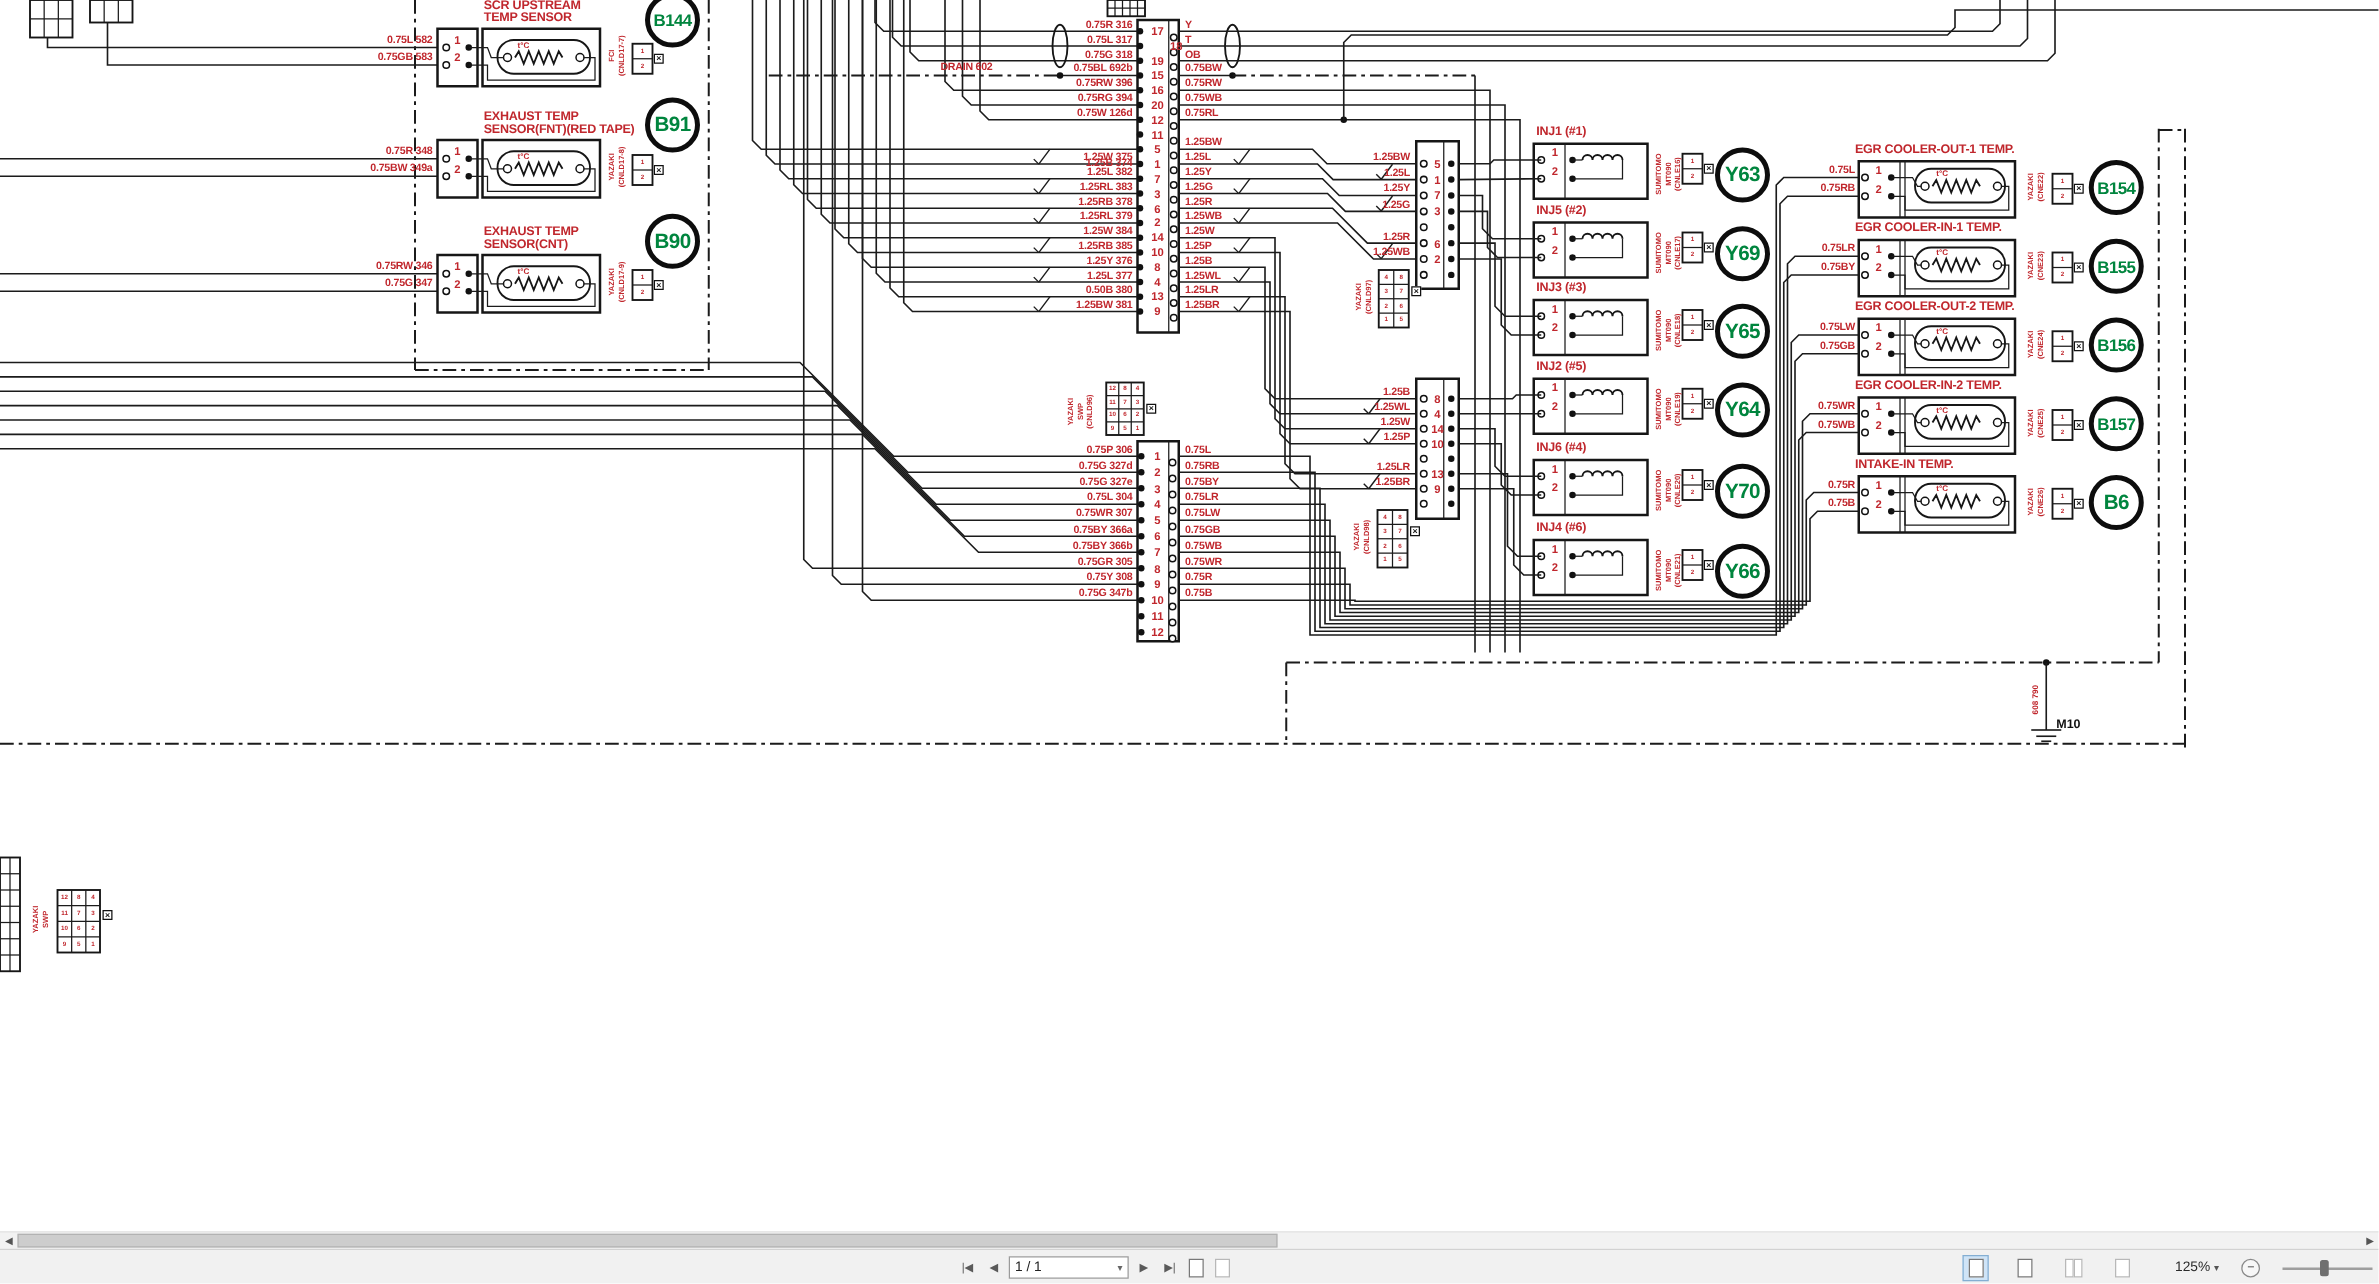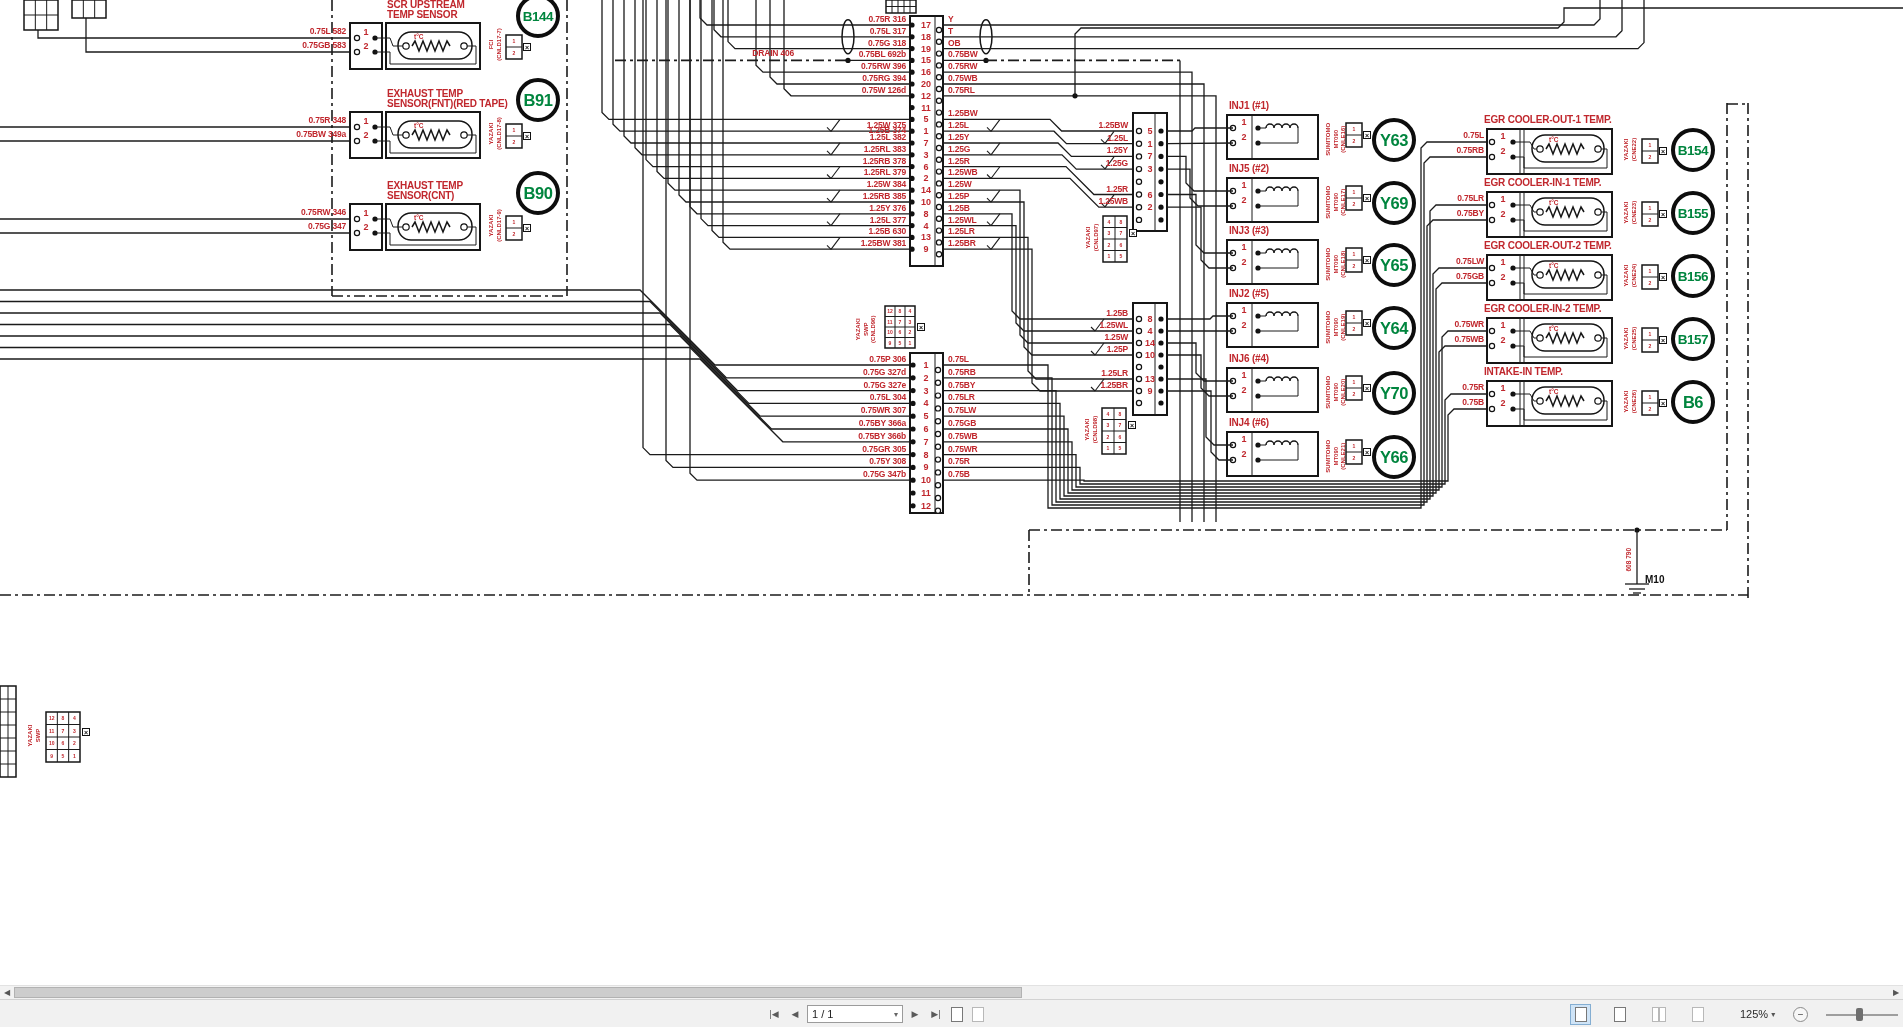--- a/index.html
+++ b/index.html
@@ -561,21 +561,21 @@
       <div class="lbl ra" style="left: 186px; top: 222px; width: 160px;">0.75G 347</div>
       <div class="rot" style="left: 465px; top: 218px; width: 60px;">YAZAKI
 (CNLD17-9)</div>
       <div class="tinyn" style="left: 508px; top: 219px; width: 12px;">1</div>
       <div class="tinyn" style="left: 508px; top: 231px; width: 12px;">2</div>
       <div class="xb" style="left: 523px; top: 224px;">×</div>
       <div class="idc" style="left: 516px; top: 171px; font-size: 16.5px;">B90</div>
       <div class="pin" style="left: 915px; top: 20px; width: 22px;">17</div>
       <div class="lbl ra" style="left: 746px; top: 15px; width: 160px;">0.75R 316</div>
       <div class="lbl" style="left: 948px; top: 15px;">Y</div>
-      <div class="pin" style="left: 915px; top: 31.8px; width: 22px;">18</div>
+      <div class="pin" style="left: 915px; top: 31.8px; width: 22px; padding-left: 15px;">18</div>
       <div class="lbl ra" style="left: 746px; top: 26.8px; width: 160px;">0.75L 317</div>
       <div class="lbl" style="left: 948px; top: 26.8px;">T</div>
       <div class="pin" style="left: 915px; top: 43.6px; width: 22px;">19</div>
       <div class="lbl ra" style="left: 746px; top: 38.6px; width: 160px;">0.75G 318</div>
       <div class="lbl" style="left: 948px; top: 38.6px;">OB</div>
       <div class="pin" style="left: 915px; top: 55.4px; width: 22px;">15</div>
       <div class="lbl ra" style="left: 746px; top: 50.4px; width: 160px;">0.75BL 692b</div>
       <div class="lbl" style="left: 948px; top: 50.4px;">0.75BW</div>
       <div class="pin" style="left: 915px; top: 67.2px; width: 22px;">16</div>
       <div class="lbl ra" style="left: 746px; top: 62.2px; width: 160px;">0.75RW 396</div>
@@ -611,26 +611,26 @@
       <div class="pin" style="left: 915px; top: 197px; width: 22px;">10</div>
       <div class="lbl ra" style="left: 746px; top: 192px; width: 160px;">1.25RB 385</div>
       <div class="lbl" style="left: 948px; top: 192px;">1.25P</div>
       <div class="pin" style="left: 915px; top: 208.8px; width: 22px;">8</div>
       <div class="lbl ra" style="left: 746px; top: 203.8px; width: 160px;">1.25Y 376</div>
       <div class="lbl" style="left: 948px; top: 203.8px;">1.25B</div>
       <div class="pin" style="left: 915px; top: 220.6px; width: 22px;">4</div>
       <div class="lbl ra" style="left: 746px; top: 215.6px; width: 160px;">1.25L 377</div>
       <div class="lbl" style="left: 948px; top: 215.6px;">1.25WL</div>
       <div class="pin" style="left: 915px; top: 232.4px; width: 22px;">13</div>
-      <div class="lbl ra" style="left: 746px; top: 227.4px; width: 160px;">1.25B 630</div>
+      <div class="lbl ra" style="left: 746px; top: 227.4px; width: 160px;">0.50B 380</div>
       <div class="lbl" style="left: 948px; top: 227.4px;">1.25LR</div>
       <div class="pin" style="left: 915px; top: 244.2px; width: 22px;">9</div>
       <div class="lbl ra" style="left: 746px; top: 239.2px; width: 160px;">1.25BW 381</div>
       <div class="lbl" style="left: 948px; top: 239.2px;">1.25BR</div>
-      <div class="lbl ra" style="left: 742px; top: 49.4px; width: 52px;">DRAIN 406</div>
+      <div class="lbl ra" style="left: 742px; top: 49.4px; width: 52px;">DRAIN 602</div>
       <div class="pin" style="left: 915px; top: 360px; width: 22px;">1</div>
       <div class="lbl ra" style="left: 746px; top: 355px; width: 160px;">0.75P 306</div>
       <div class="lbl" style="left: 948px; top: 355px;">0.75L</div>
       <div class="pin" style="left: 915px; top: 372.8px; width: 22px;">2</div>
       <div class="lbl ra" style="left: 746px; top: 367.8px; width: 160px;">0.75G 327d</div>
       <div class="lbl" style="left: 948px; top: 367.8px;">0.75RB</div>
       <div class="pin" style="left: 915px; top: 385.6px; width: 22px;">3</div>
       <div class="lbl ra" style="left: 746px; top: 380.6px; width: 160px;">0.75G 327e</div>
       <div class="lbl" style="left: 948px; top: 380.6px;">0.75BY</div>
       <div class="pin" style="left: 915px; top: 398.4px; width: 22px;">4</div>

